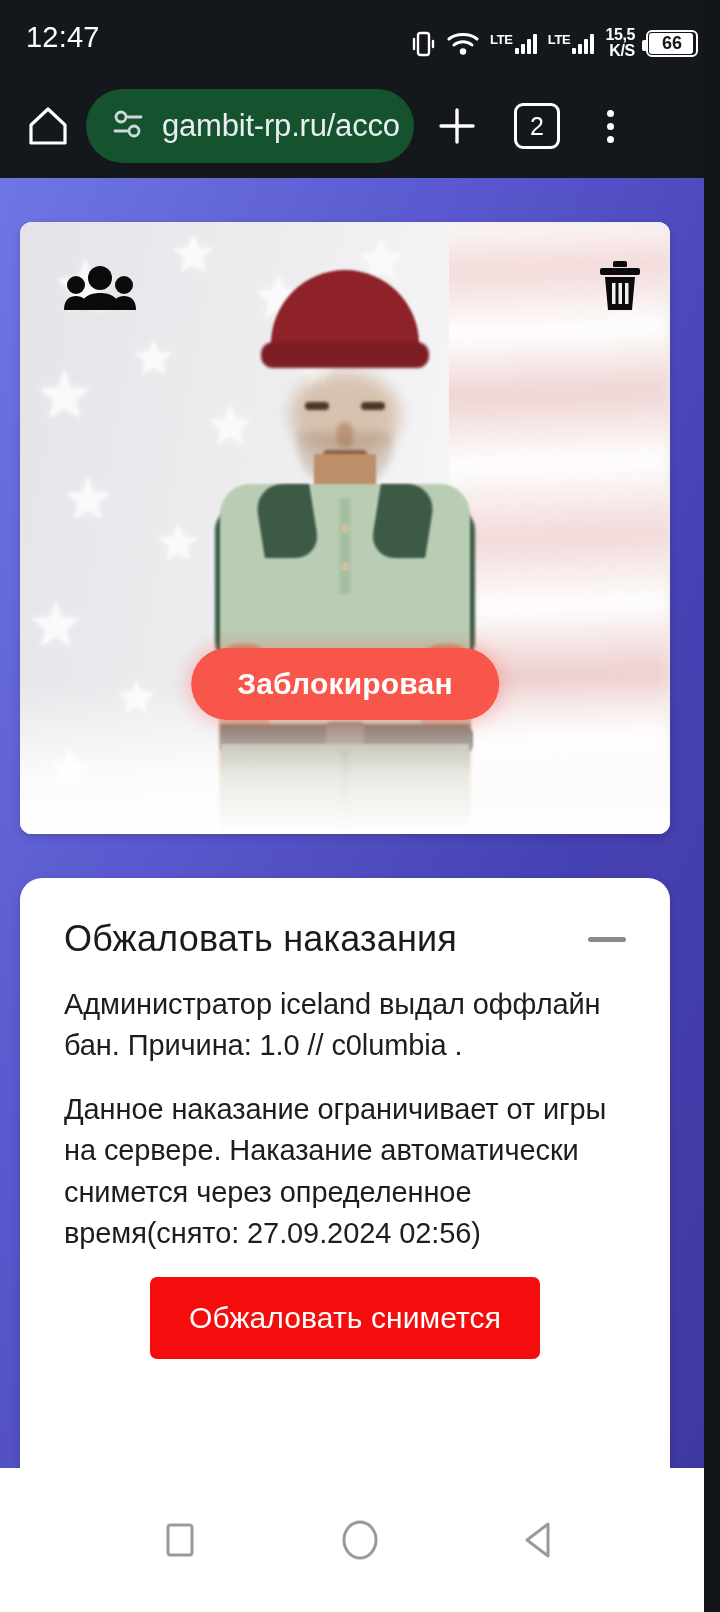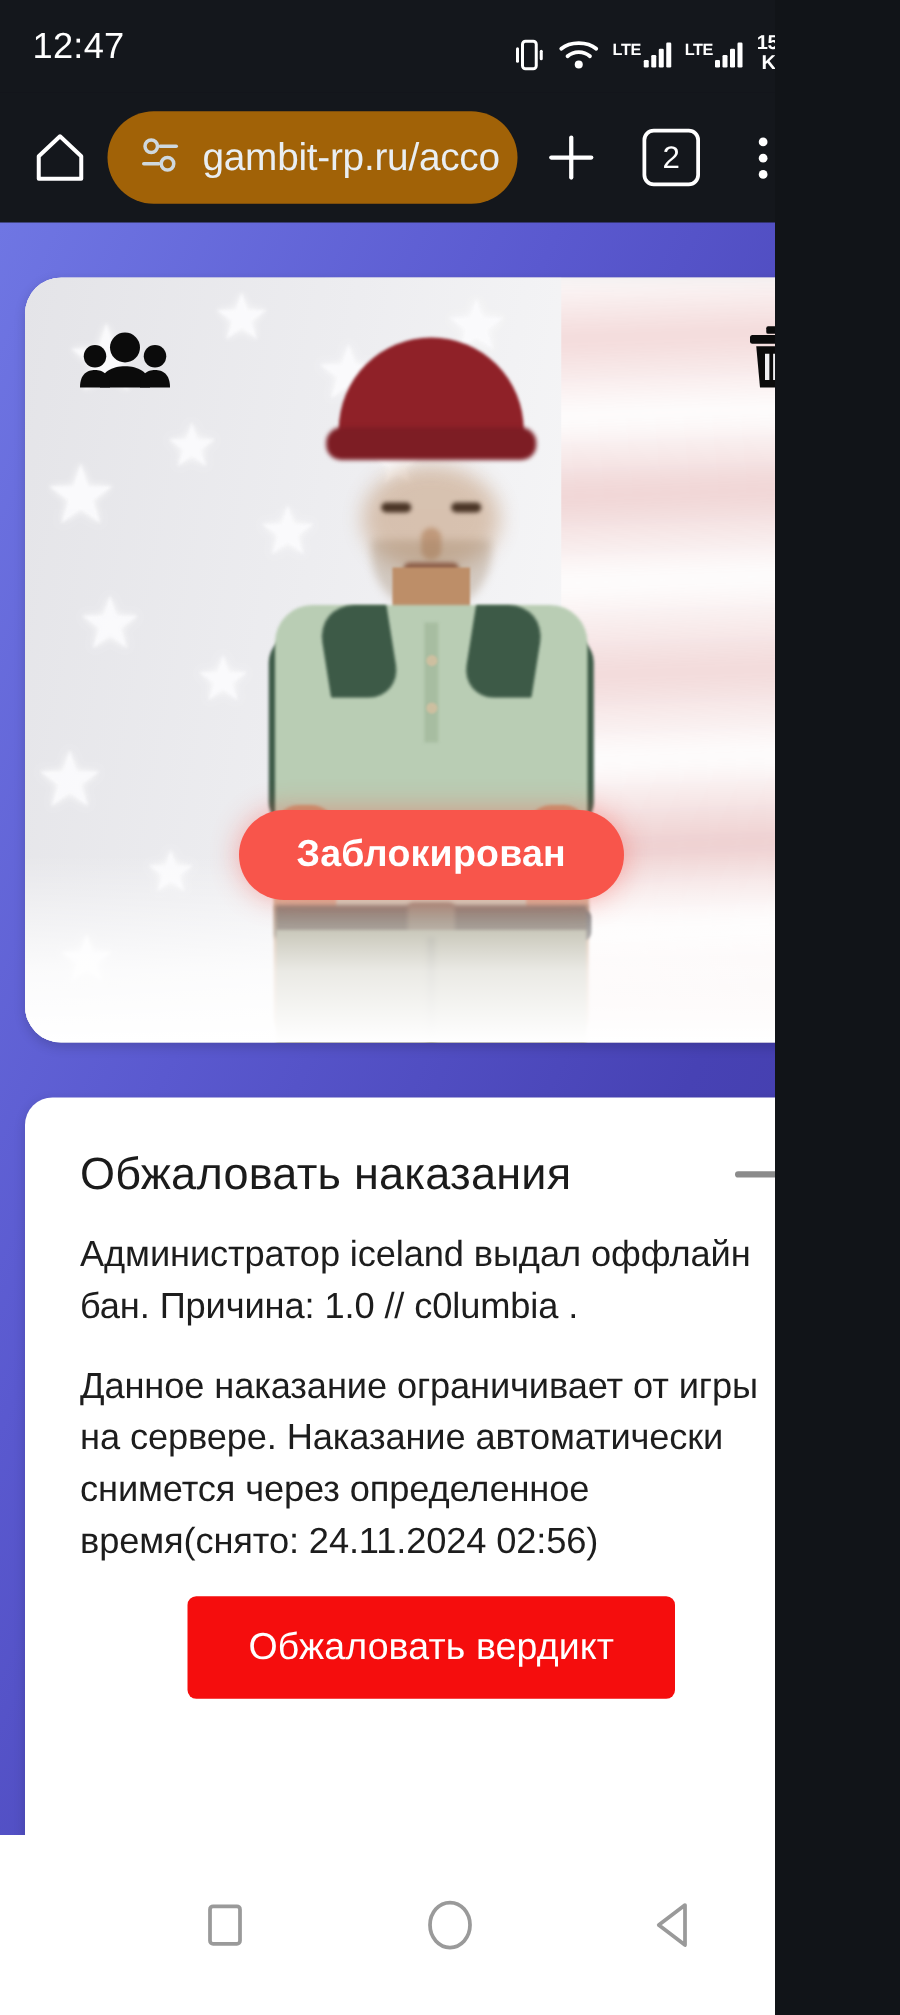--- a/index.html
+++ b/index.html
@@ -1,21 +1,21 @@
 <!DOCTYPE html>
 <html><head>
 <meta charset="utf-8">
 <style>
   * { margin:0; padding:0; box-sizing:border-box; }
   html,body {
     width:720px; height:1612px;
     font-family:"Liberation Sans", sans-serif;
     background:#111418; overflow:hidden;
   }
-  .screen { position:relative; width:620px; height:1612px; overflow:hidden; }
+  .screen { position:relative; width:704px; height:1612px; overflow:hidden; }
 
   
   .statusbar {
     position:absolute; left:0; top:0; width:720px; height:74px;
     background:#14171c; color:#ffffff;
     display:flex; align-items:center; justify-content:space-between;
     padding:0 22px 0 26px;
   }
   .clock { font-size:29px; letter-spacing:.2px; font-weight:400; }
   .sb-right { display:flex; align-items:center; gap:11px;margin-top:12px; }
@@ -41,21 +41,21 @@
   .batt .fill { position:absolute; left:1px; top:1px; bottom:1px; width:92%; background:#fff; border-radius:3px;}
   .batt span { position:relative; z-index:2; }
 
   
   .toolbar {
     position:absolute; left:0; top:74px; width:720px; height:104px;
     background:#14171c; display:flex; align-items:center; padding:0 18px; gap:8px;
   }
   .tb-home { width:60px; height:60px; display:flex; align-items:center; justify-content:center; }
   .omnibox {
-    flex:0 0 auto; width:328px; height:74px; background:#a16207; border-radius:38px;
+    flex:0 0 auto; width:328px; height:74px; background:#14532d; border-radius:38px;
     display:flex; align-items:center; padding:0 0 0 24px; gap:16px; overflow:hidden;
   }
   .omnibox .url {
     color:#e9eef2; font-size:31px; white-space:nowrap; letter-spacing:-.2px;
   }
   .tb-add { width:70px; height:70px; display:flex; align-items:center; justify-content:center; }
   .tb-tabs { width:74px; height:70px; display:flex; align-items:center; justify-content:center; }
   .tabcount {
     width:46px; height:46px; border:3.5px solid #fff; border-radius:9px;
     display:flex; align-items:center; justify-content:center;
@@ -75,21 +75,21 @@
     position:absolute; right:0; top:0; width:13px; height:100%;
     background:#f1f1f1;
   }
   .scrollbar-thumb {
     position:absolute; right:0; top:57px; width:13px; height:296px; background:#c2c2c2;
   }
 
   
   .char-card {
     position:absolute; left:20px; top:44px; width:650px; height:612px;
-    border-radius:29px; overflow:hidden; background:#e8e8ea;
+    border-radius:12px; overflow:hidden; background:#e8e8ea;
     box-shadow:0 3px 9px rgba(0,0,0,.16);
     text-align:right;
   }
   .flag { position:absolute; inset:0; overflow:hidden; background:#ececed;}
   .flag-stripes {
     position:absolute; right:0; top:0; width:62%; height:100%;
     background:
       linear-gradient(178deg,
         rgba(255,255,255,.9) 0%,
         rgba(244,214,214,.85) 9%,
@@ -370,22 +370,22 @@
 
       <div class="badge-blocked">Заблокирован</div>
     </div>
 
     <div class="pun-card">
       <div class="pun-head">
         <div class="pun-title">Обжаловать наказания</div>
         <div class="collapse-dash"></div>
       </div>
       <p class="pun-p">Администратор iceland выдал оффлайн бан. Причина: 1.0 // c0lumbia .</p>
-      <p class="pun-p">Данное наказание ограничивает от игры на сервере. Наказание автоматически снимется через определенное время(снято: 24.11.2024 02:56)</p>
-      <button class="appeal-btn">Обжаловать вердикт</button>
+      <p class="pun-p">Данное наказание ограничивает от игры на сервере. Наказание автоматически снимется через определенное время(снято: 27.09.2024 02:56)</p>
+      <button class="appeal-btn">Обжаловать снимется</button>
     </div>
 
     <div class="scrollbar-track">
       <div class="scrollbar-thumb"></div>
     </div>
   </div>
 
   <div class="navbar">
     <div class="nav-btn">
       <svg width="44" height="44" viewBox="0 0 44 44">

